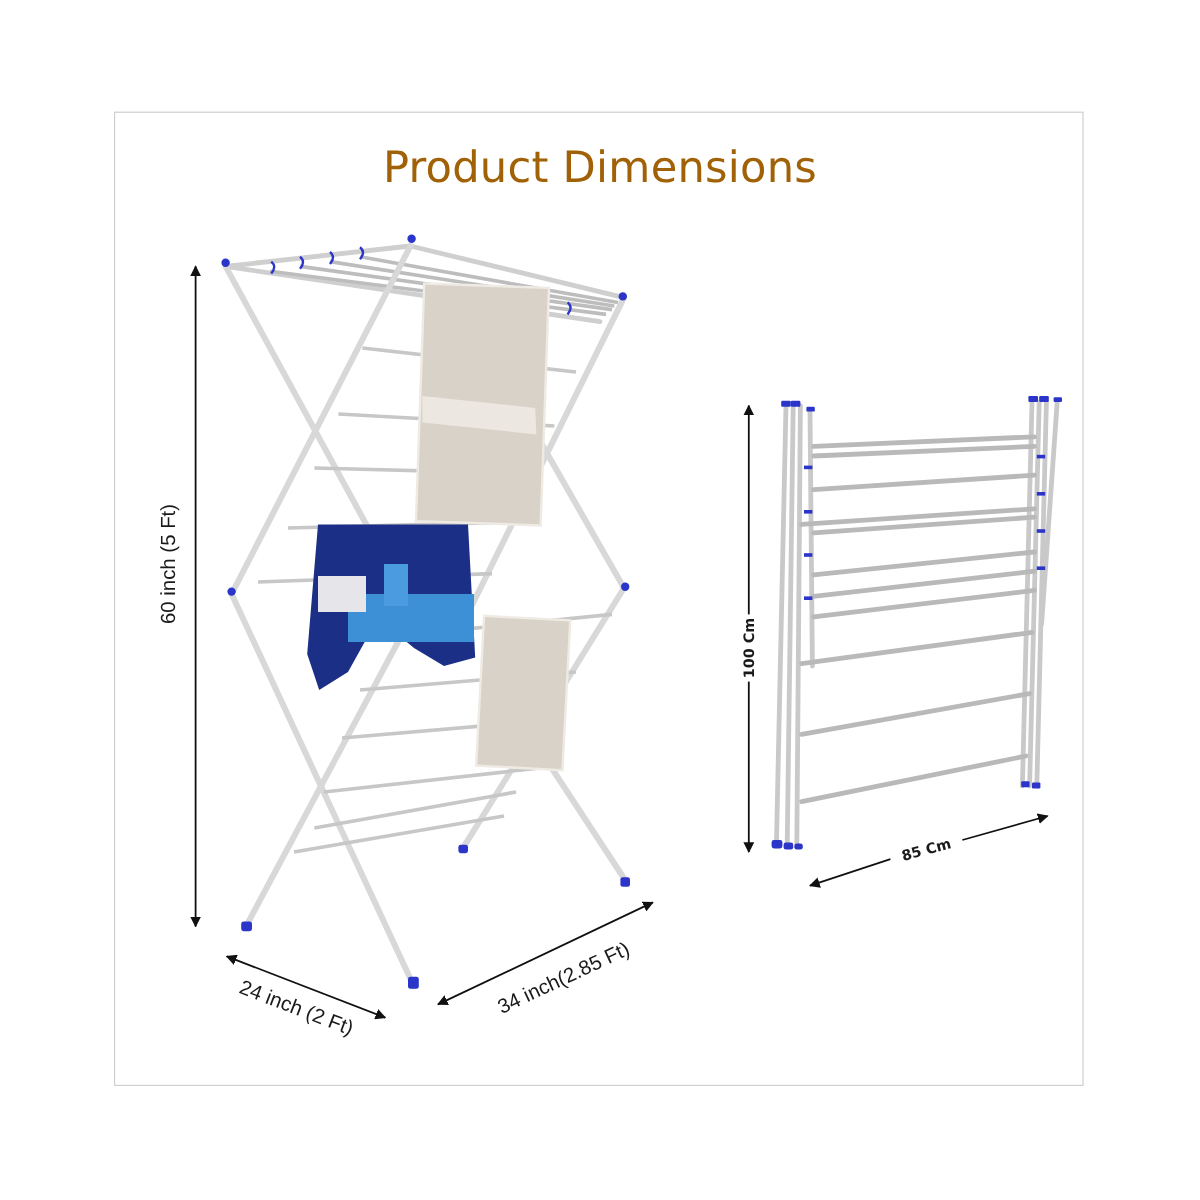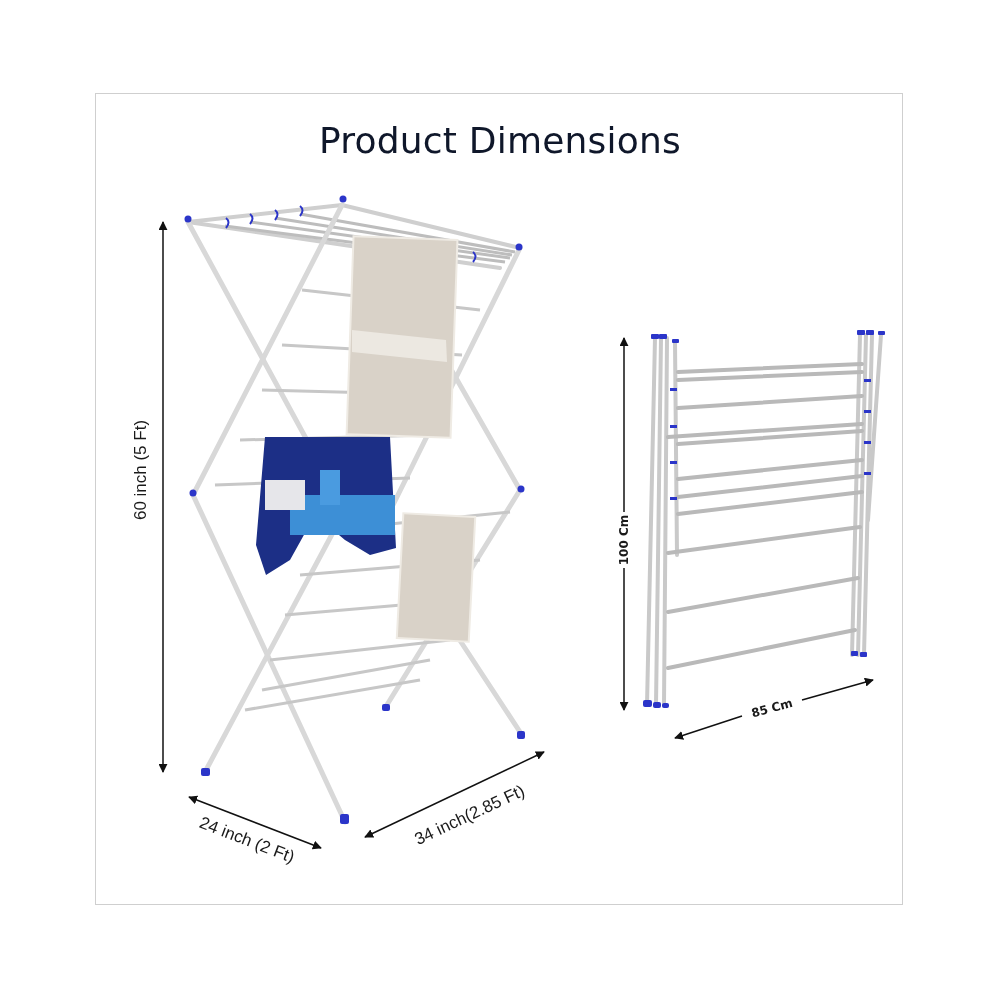--- a/index.html
+++ b/index.html
@@ -1,18 +1,18 @@
 <!DOCTYPE html>
 <html><head>
 <meta charset="utf-8">
 <style>
   html,body{margin:0;padding:0;background:#ffffff;}
   body{width:1000px;height:1000px;position:relative;overflow:hidden;font-family:"DejaVu Sans",sans-serif;}
   .frame{position:absolute;left:95px;top:93px;width:808px;height:812px;border:1.5px solid #cfcfcf;box-sizing:border-box;}
-  .title{position:absolute;left:0;top:120px;width:1000px;text-align:center;font-family:"DejaVu Sans",sans-serif;font-size:36px;color:#0f172a;letter-spacing:0.2px;}
+  .title{position:absolute;left:0;top:120px;width:1000px;text-align:center;font-family:"DejaVu Sans",sans-serif;font-size:36px;color:#a16207;letter-spacing:0.2px;}
   svg{position:absolute;left:0;top:0;}
   .lbl{font-family:"Liberation Sans",sans-serif;fill:#1a1a1a;}
   .lblb{font-family:"DejaVu Sans",sans-serif;font-weight:bold;fill:#1a1a1a;}
 </style>
 </head>
 <body>
 
 <div class="frame"></div>
 <div class="title">Product Dimensions</div>
 

